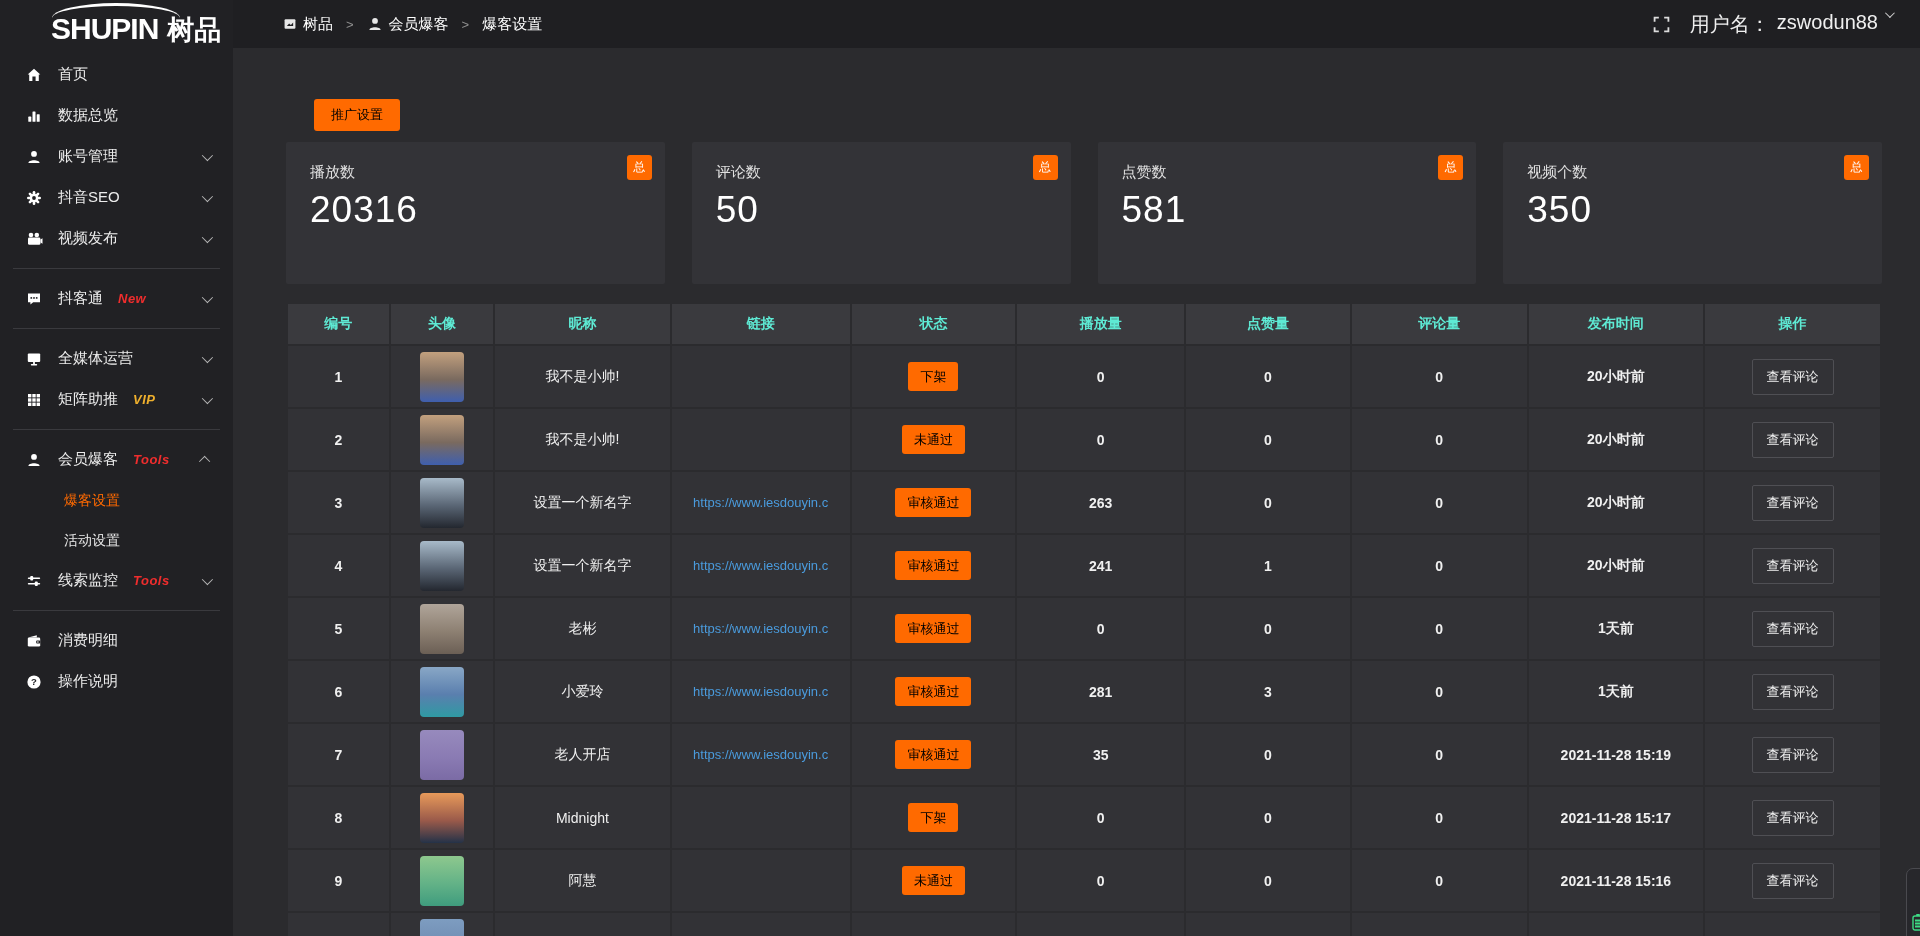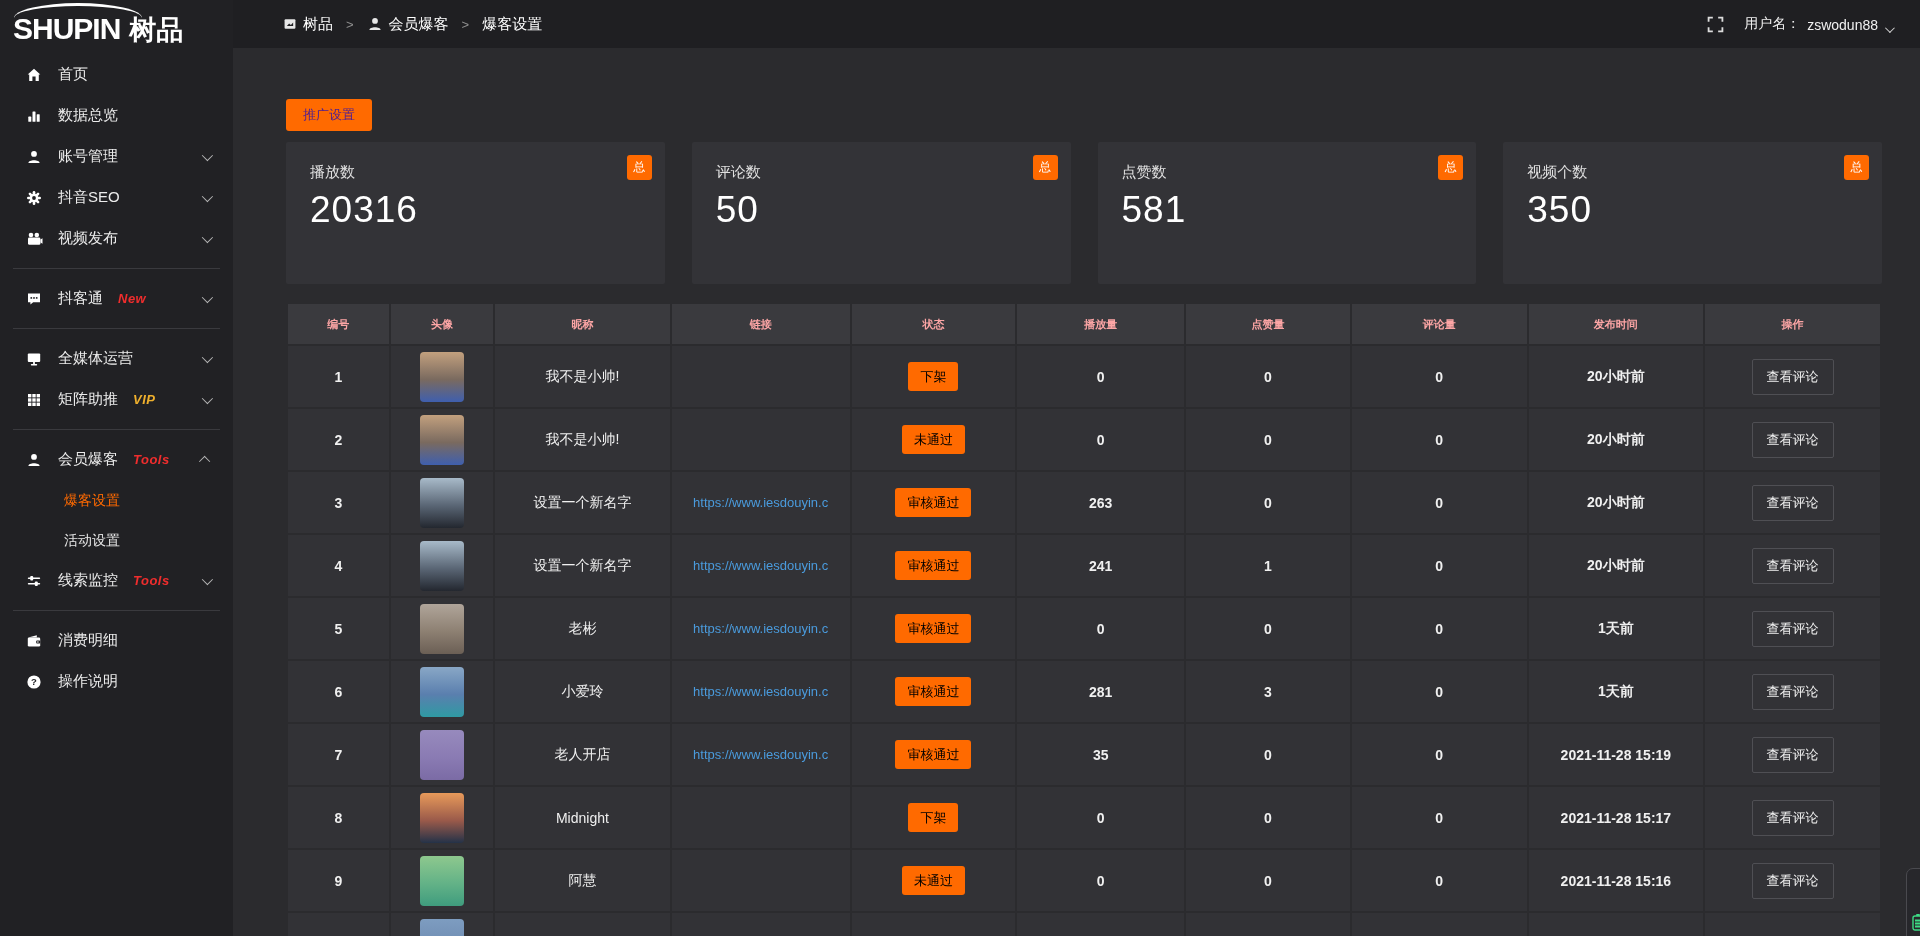--- a/index.html
+++ b/index.html
@@ -5,21 +5,21 @@
   * { box-sizing: border-box; }
   html,body { margin:0; padding:0; }
   body {
     width:1920px; height:936px; overflow:hidden; position:relative;
     background:#2b2b2e; color:#ededed;
     font-family:"Liberation Sans","DejaVu Sans",sans-serif;
   }
 
   
   .sidebar { position:absolute; left:0; top:0; width:233px; height:100%; background:#212124; z-index:5; }
-  .logo { height:48px; display:flex; align-items:flex-end; padding:0 0 4px 13px; position:relative; }
+  .logo { height:48px; display:flex; align-items:flex-end; padding:0 0 4px 13px; position:relative;margin-left:38px; }
   .logo-en { font-size:30px; font-weight:bold; color:#fff; letter-spacing:-1px; line-height:1; position:relative; }
   .logo-arc { position:absolute; left:14px; top:3px; width:128px; height:30px;
               border-top:3px solid #fff; border-radius:50%; pointer-events:none; }
   .logo-cjk { font-size:27px; font-weight:bold; color:#fff; margin-left:9px; line-height:1; }
 
   .menu { padding-top:6px; }
   .item { display:flex; align-items:center; height:41px; padding:0 20px 0 25px; font-size:15px; color:#ececec; cursor:pointer; }
   .item .icon { width:18px; height:16px; margin-right:15px; display:inline-flex; align-items:center; justify-content:center; color:#fff; flex:none; }
   .item .label { white-space:nowrap;text-align:right; }
   .mbadge { font-style:italic; font-weight:bold; font-size:13px; margin-left:15px; letter-spacing:.5px; }
@@ -32,40 +32,40 @@
 
   
   .topbar { position:absolute; left:233px; right:0; top:0; height:48px; background:#1f1f22;
             display:flex; align-items:center; padding:0 28px 0 50px; }
   .crumbs { display:flex; align-items:center; gap:9px; }
   .crumb { display:flex; align-items:center; gap:6px; font-size:15px; color:#fff; cursor:pointer; }
   .crumb .icon { display:inline-flex; color:#e8e8e8; }
   .crumb-sep { color:#8f8f8f; font-size:13px; margin:0 4px; }
   .topbar-right { margin-left:auto; display:flex; align-items:center; gap:20px; }
   .fs-icon { display:inline-flex; color:#dcdcdc; cursor:pointer; }
-  .user-box { display:flex; align-items:flex-end; gap:7px; font-size:14px; color:#f0f0f0; cursor:pointer; }
+  .user-box { display:flex; align-items:flex-start; gap:7px; font-size:20px; color:#f0f0f0; cursor:pointer; }
   .caret { width:7px; height:7px; border-right:1.5px solid #cfcfcf; border-bottom:1.5px solid #cfcfcf; transform:rotate(45deg) translateY(-2px); }
 
   
   .main { position:absolute; left:233px; top:48px; right:0; bottom:0; background:#2b2b2e;
           padding:51px 38px 0 53px; overflow:hidden; }
-  .promo-btn { background:#ff6a00; color:#4c1d95; border:none; border-radius:3px; font-size:13px;
-               padding:0 17px; height:32px; cursor:pointer; font-family:inherit; }
+  .promo-btn { background:#ff6a00; color:#000000; border:none; border-radius:3px; font-size:13px;
+               padding:0 17px; height:32px; cursor:pointer; font-family:inherit;margin-left:28px; }
 
   .cards { display:flex; gap:27px; margin-top:11px; }
   .card { flex:1; height:142px; background:#333337; border-radius:2px; position:relative; padding:21px 24px; }
   .card-title { font-size:15px; color:#e0e0e0; }
   .card-value { font-size:37px; color:#fff; margin-top:7px; letter-spacing:1px; }
   .card-badge { position:absolute; top:13px; right:13px; min-width:25px; height:25px; padding:0 4px;
                 background:#ff6a00; color:#fff; font-size:12px; border-radius:3px;
                 display:flex; align-items:center; justify-content:center; }
 
   .table-wrap { margin-top:18px; height:634px; overflow:hidden; }
   table { width:100%; border-collapse:separate; border-spacing:2px; table-layout:fixed; }
-  th { background:#3a3a3e; height:40px; font-size:11px; font-weight:700; color:#fca5a5; text-align:center; padding:0 4px; }
+  th { background:#3a3a3e; height:40px; font-size:14px; font-weight:700; color:#5eead4; text-align:center; padding:0 4px; }
   td { background:#323236; height:61px; text-align:center; font-size:14px; color:#f0f0f0; padding:0 4px; overflow:hidden; }
   td.num { font-weight:600; }
   .avatar { width:44px; height:50px; border-radius:4px; margin:0 auto; }
   .status-badge { display:inline-block; background:#ff6a00; color:#000000; font-size:13px; line-height:1;
                   padding:8px 12px; border-radius:3px; cursor:pointer; }
   .link { color:#4a9bdd; font-size:13px; text-decoration:none; white-space:nowrap; display:block; cursor:pointer; }
   .action-btn { background:transparent; border:1px solid #4f4f54; color:#f0f0f0; font-size:13px;
                 padding:8px 14px; border-radius:2px; cursor:pointer; font-family:inherit; }
 
   

